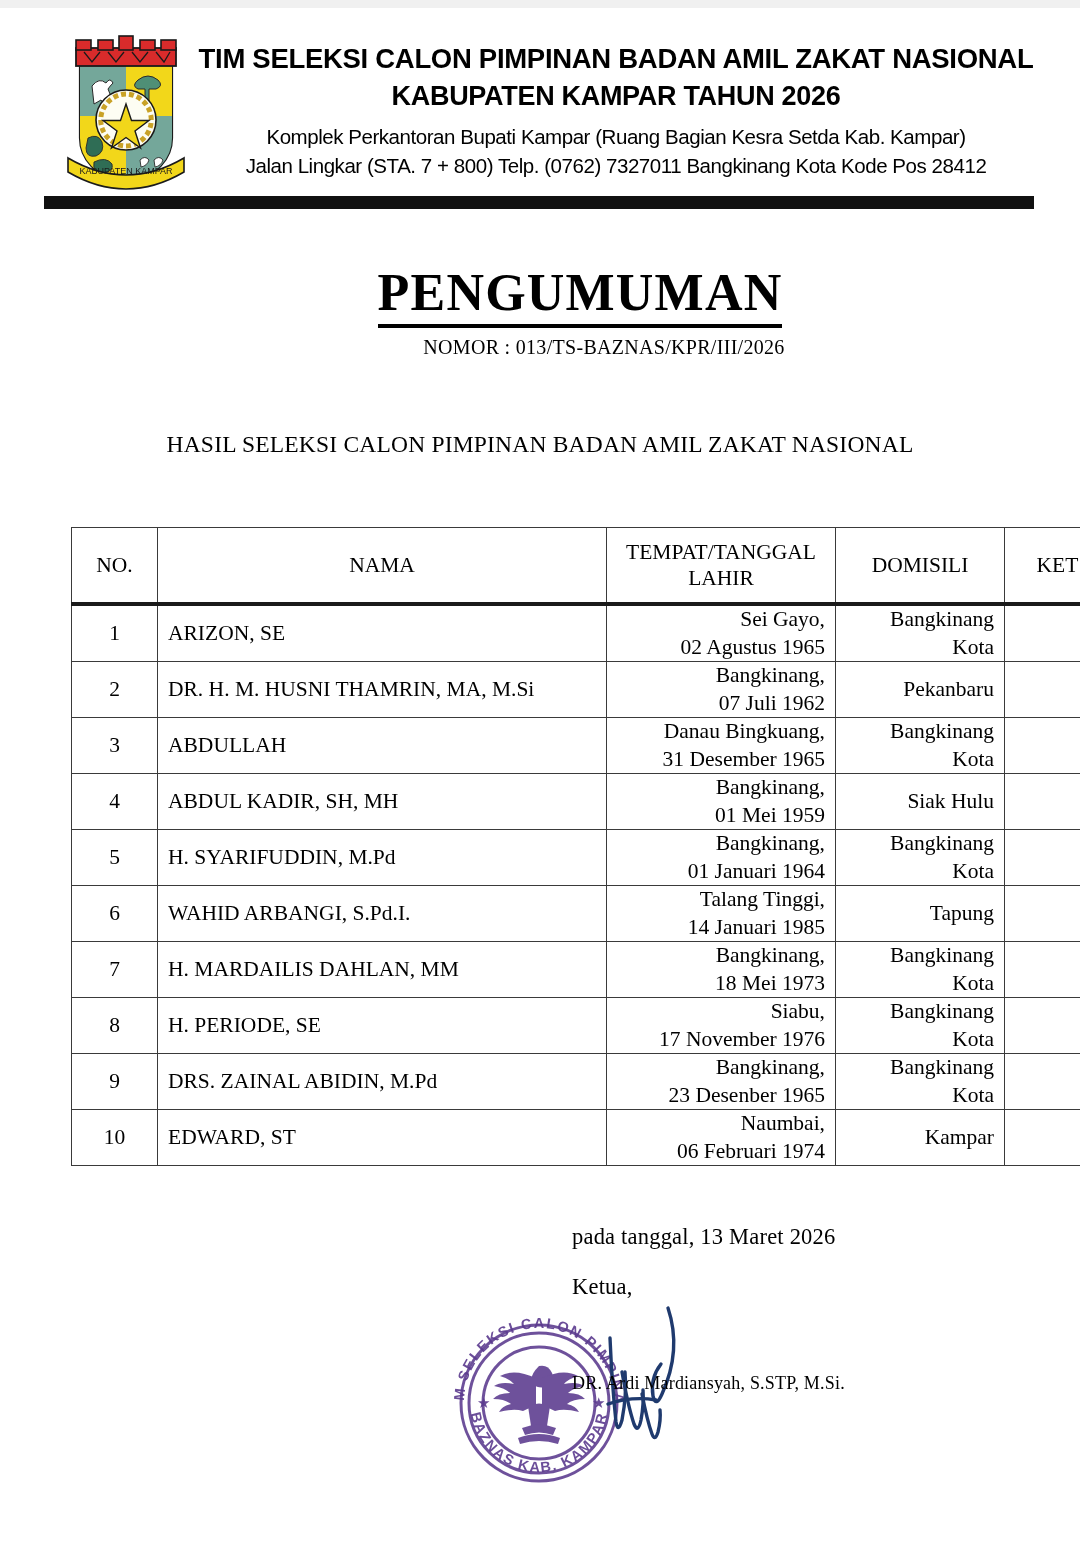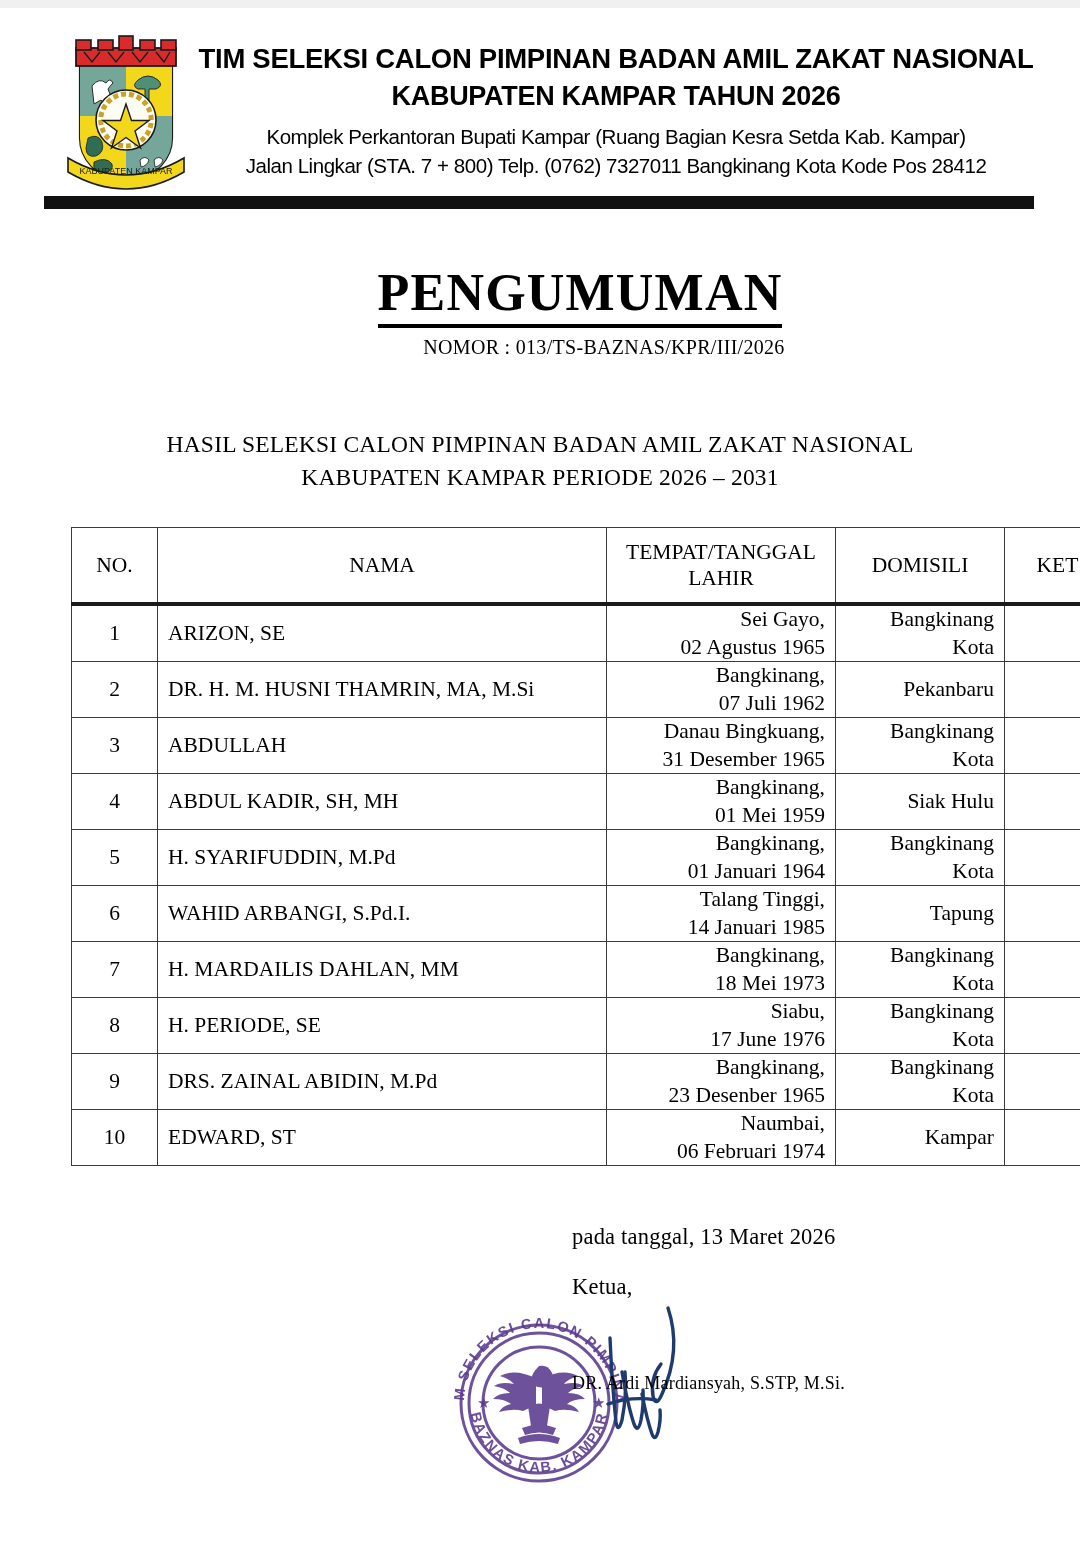--- a/index.html
+++ b/index.html
@@ -239,21 +239,20 @@
 
   <div class="rule-thick"></div>
 
   <div class="title-block">
     <div class="doc-title">PENGUMUMAN</div>
     <div class="doc-number">NOMOR : 013/TS-BAZNAS/KPR/III/2026</div>
   </div>
 
   <div class="subtitle">
     <div>HASIL SELEKSI CALON PIMPINAN BADAN AMIL ZAKAT NASIONAL</div>
-    <div>KABUPATEN KAMPAR PERIODE 2026 – 2031</div>
   </div>
 
   <div class="tbl-wrap">
     <table class="data">
       <thead>
         <tr>
           <th class="c-no">NO.</th>
           <th class="c-nama">NAMA</th>
           <th class="c-ttl">
             <span>TEMPAT/TANGGAL</span><br>
@@ -346,21 +345,21 @@
             <td class="c-dom">
               <span class="dom-text">Bangkinang Kota</span>
             </td>
             <td class="c-ket"></td>
           </tr>
           <tr>
             <td class="c-no">8</td>
             <td class="c-nama">H. PERIODE, SE</td>
             <td class="c-ttl">
               <span class="ttl-place">Siabu,</span>
-              <span class="ttl-date">17 June 1976</span>
+              <span class="ttl-date">17 November 1976</span>
             </td>
             <td class="c-dom">
               <span class="dom-text">Bangkinang Kota</span>
             </td>
             <td class="c-ket"></td>
           </tr>
           <tr>
             <td class="c-no">9</td>
             <td class="c-nama">DRS. ZAINAL ABIDIN, M.Pd</td>
             <td class="c-ttl">

